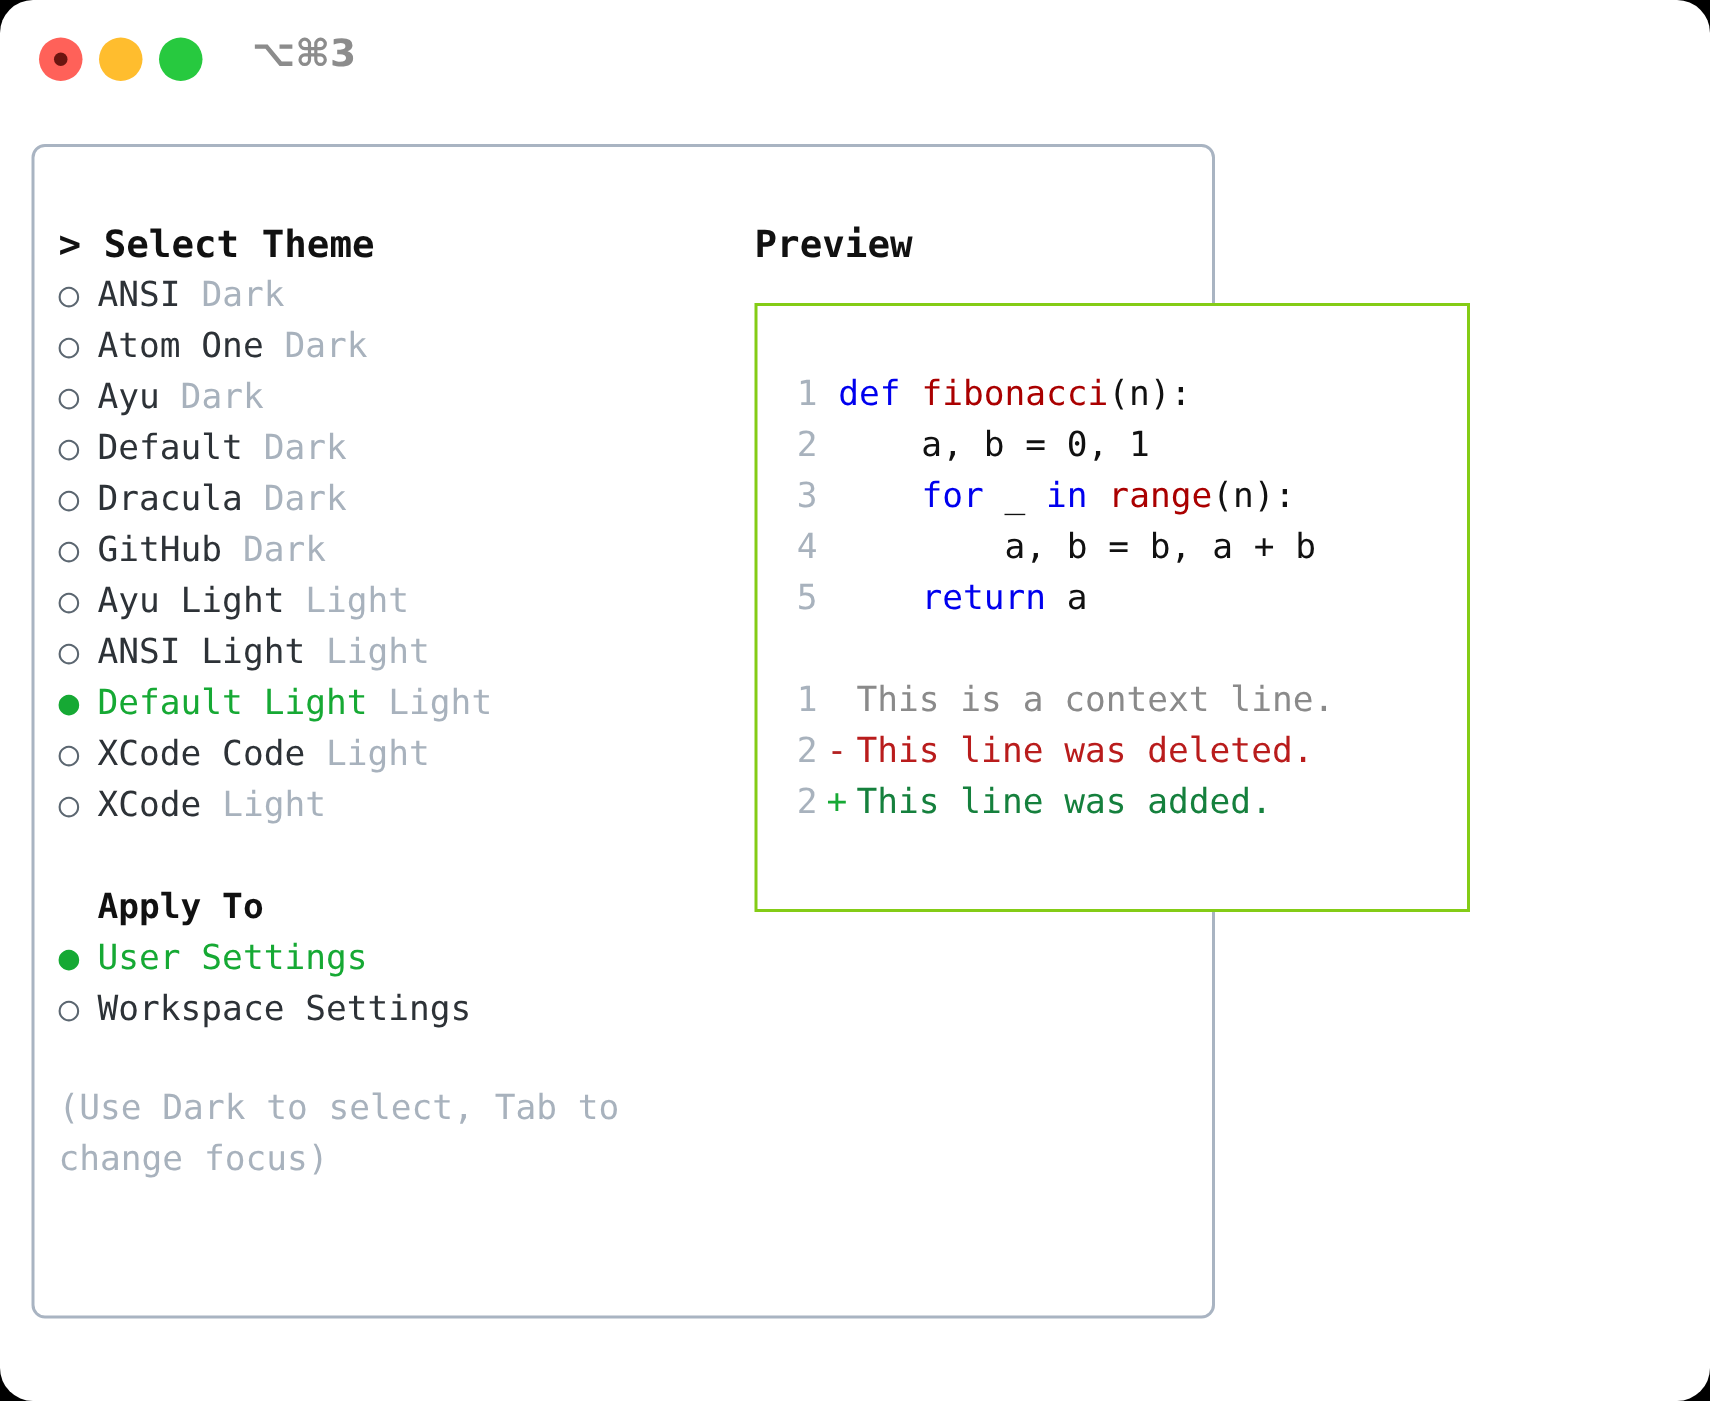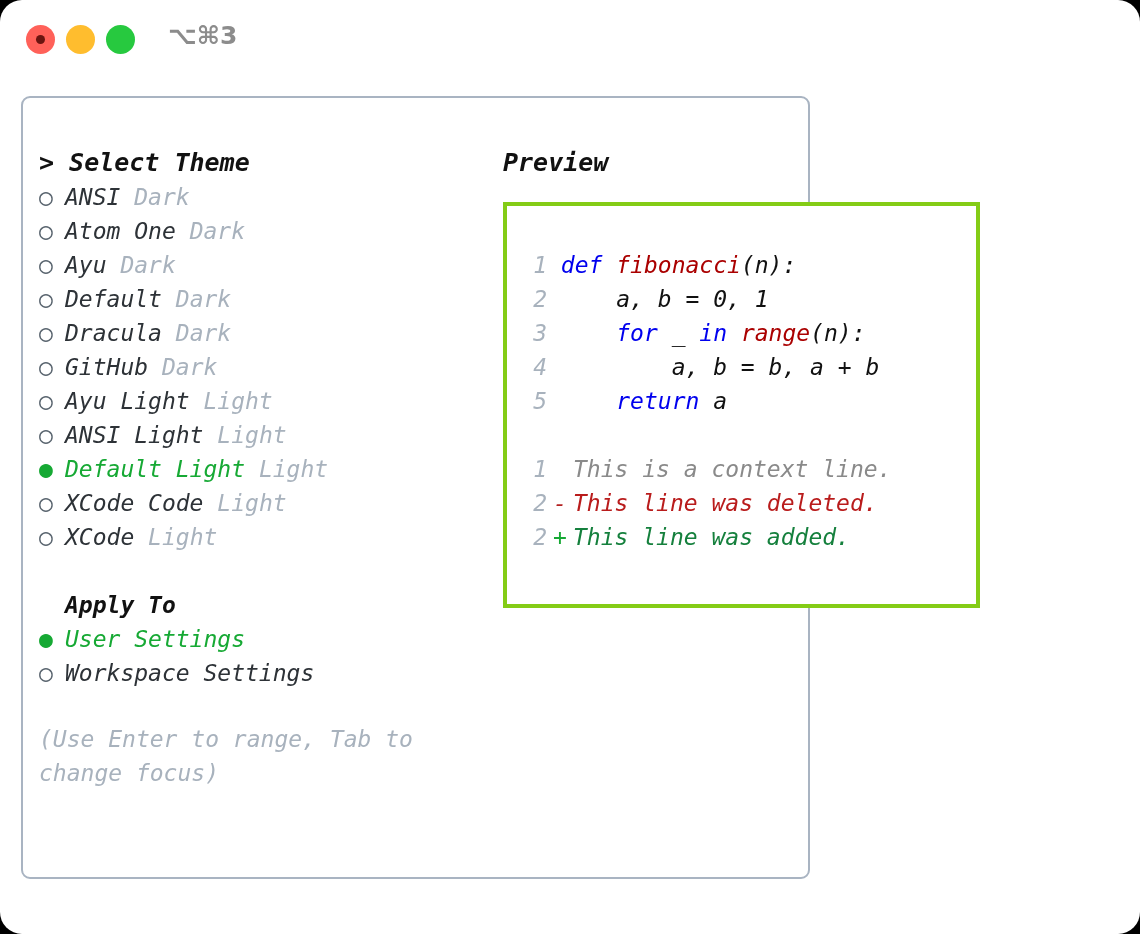--- a/index.html
+++ b/index.html
@@ -65,21 +65,20 @@
   #panel {
     position: absolute;
     left: 21px;
     top: 96px;
     width: 789px;
     height: 783px;
     border: 2px solid #a9b4c2;
     border-radius: 9px;
     box-sizing: border-box;
     background: #ffffff;
-    font-style: italic;
   }
 
   
   #left-col {
     position: absolute;
     left: 16px;
     top: 48px;
     width: 450px;
   }
 
@@ -137,21 +136,21 @@
     font-size: 25px;
     font-weight: bold;
     color: #111111;
     height: 34px;
     line-height: 34px;
   }
   #preview-box {
     margin-top: 22px;
     width: 477px;
     height: 406px;
-    border: 4px solid #84cc16;
+    border: 2px solid #84cc16;
     box-sizing: border-box;
     background: #ffffff;
     position: relative;
   }
   #code-area {
     position: absolute;
     left: 14px;
     top: 42px;
     font-size: 23px;
     line-height: 34px;
@@ -212,21 +211,21 @@
           <div class="opt-row"><span class="marker on">●</span><span class="label sel">Default Light</span><span> </span><span class="tag">Light</span></div>
           <div class="opt-row"><span class="marker off">○</span><span class="label">XCode Code</span><span> </span><span class="tag">Light</span></div>
           <div class="opt-row"><span class="marker off">○</span><span class="label">XCode</span><span> </span><span class="tag">Light</span></div>
         </div>
       <div class="spacer"></div>
       <div id="apply-rows">
           <div class="opt-row"><span class="marker blank">○</span><span class="label hdr">Apply To</span></div>
           <div class="opt-row"><span class="marker on">●</span><span class="label sel">User Settings</span></div>
           <div class="opt-row"><span class="marker off">○</span><span class="label">Workspace Settings</span></div>
         </div>
-      <div id="hint">(Use Enter to range, Tab to change focus)</div>
+      <div id="hint">(Use Dark to select, Tab to change focus)</div>
     </div>
 
     <div id="right-col">
       <div id="preview-title">Preview</div>
       <div id="preview-box">
         <div id="code-area"><div class="code-line"><span class="lineno">1</span><span class="tok-plain"> </span><span class="tok-kw">def </span><span class="tok-fn">fibonacci</span><span class="tok-plain">(n):</span></div><div class="code-line"><span class="lineno">2</span><span class="tok-plain"> </span><span class="tok-plain">    a, b = 0, 1</span></div><div class="code-line"><span class="lineno">3</span><span class="tok-plain"> </span><span class="tok-plain">    </span><span class="tok-kw">for</span><span class="tok-plain"> _ </span><span class="tok-kw">in</span><span class="tok-plain"> </span><span class="tok-fn">range</span><span class="tok-plain">(n):</span></div><div class="code-line"><span class="lineno">4</span><span class="tok-plain"> </span><span class="tok-plain">        a, b = b, a + b</span></div><div class="code-line"><span class="lineno">5</span><span class="tok-plain"> </span><span class="tok-plain">    </span><span class="tok-kw">return</span><span class="tok-plain"> a</span></div><div class="blank-line"></div><div class="code-line"><span class="lineno">1</span><span class="sign ctx"> </span><span class="tok-ctx">This is a context line.</span></div><div class="code-line"><span class="lineno">2</span><span class="sign del">-</span><span class="tok-del">This line was deleted.</span></div><div class="code-line"><span class="lineno">2</span><span class="sign add">+</span><span class="tok-add">This line was added.</span></div></div>
       </div>
     </div>
 
   </div>

